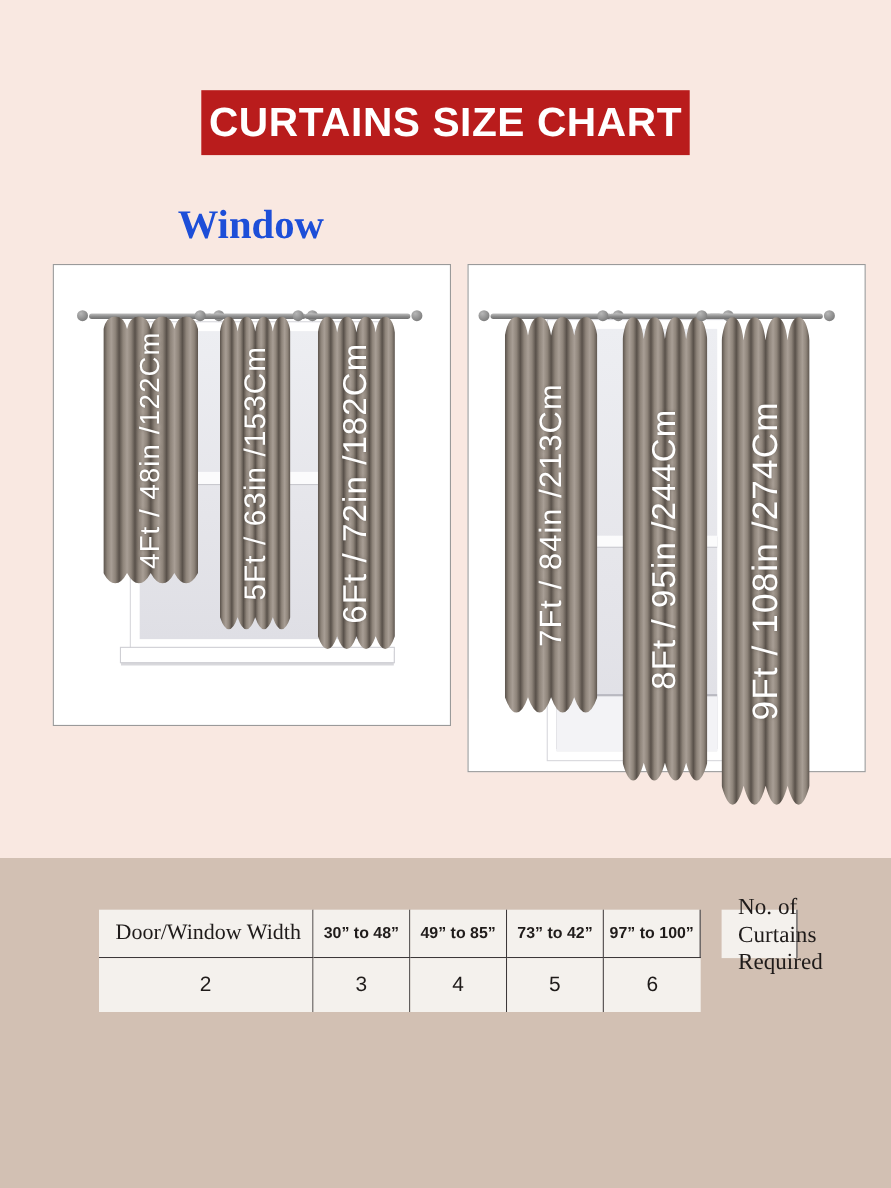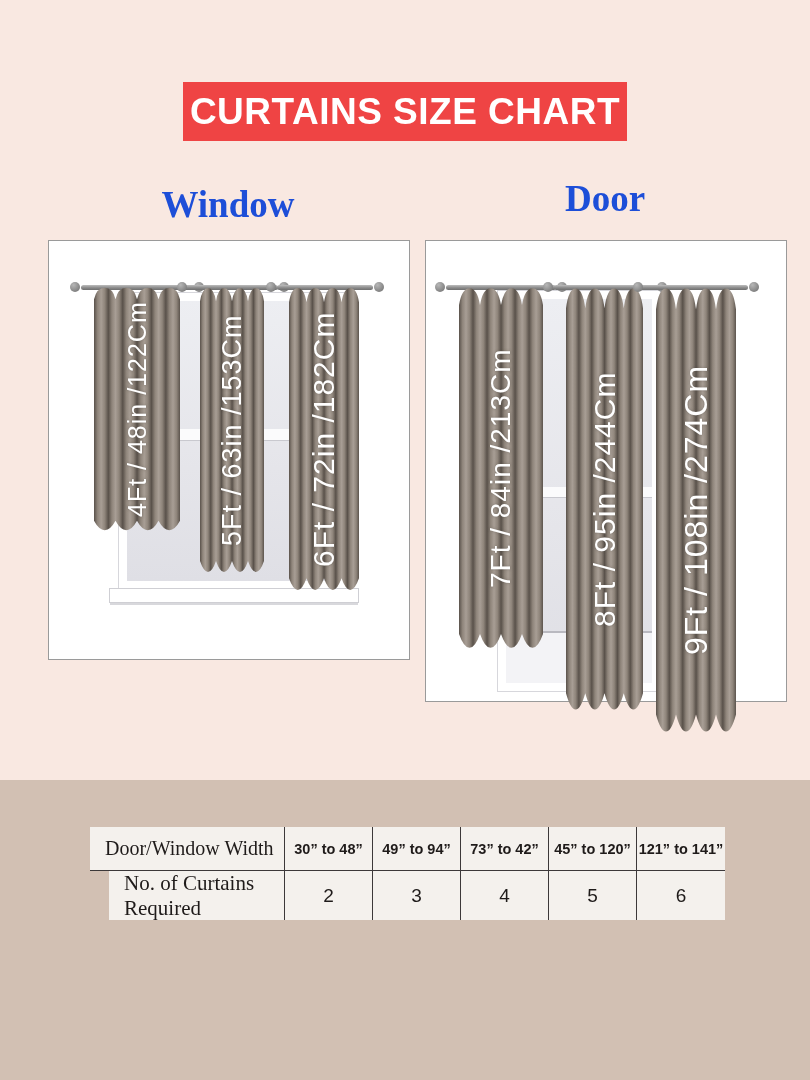--- a/index.html
+++ b/index.html
@@ -6,21 +6,21 @@
   #page{
     position:relative; width:810px; height:1080px; overflow:hidden;
     background:#f9e8e1; font-family:"Liberation Sans", sans-serif;
   }
   
   .bottom-band{position:absolute; left:0; top:780px; width:810px; height:300px; background:#d2c0b3;}
 
   
   .banner{
     position:absolute; left:183px; top:82px; width:444px; height:59px;
-    background:#ef4444; display:flex; align-items:center; justify-content:center;
+    background:#b91c1c; display:flex; align-items:center; justify-content:center;
   }
   .banner-title{color:#ffffff; font-size:37px; font-weight:700; letter-spacing:.5px; white-space:nowrap;}
 
   
   .section-heading{
     position:absolute; width:360px; text-align:center;
     font-family:"Liberation Serif", serif; font-weight:700; font-size:37px; color:#1d4ed8;
   }
   #window-heading{left:48px; top:183px;}
   #door-heading{left:425px; top:177px;}
@@ -91,21 +91,20 @@
 </svg>
 
 <div id="page">
   <div class="bottom-band"></div>
 
   <div class="banner">
     <span class="banner-title">CURTAINS SIZE CHART</span>
   </div>
 
   <div class="section-heading" id="window-heading">Window</div>
-  <div class="section-heading" id="door-heading">Door</div>
 
   <div class="panel" id="window-panel">
     <div class="win-frame" id="window-glassframe">
       <div class="glass"></div>
       <div class="win-bar"></div>
       <div class="win-sill"></div>
     </div>
 
     <div class="rod" style="left:32px; top:44px; width:112px;"></div>
     <div class="curtain" style="left:45px; top:46px; width:86px; height:244px;">
@@ -160,24 +159,23 @@
       <svg viewBox="0 0 120 600" preserveAspectRatio="none">
           <use href="#curtain-shape" fill="url(#folds)"></use>
         </svg>
       <span class="curtain-label" style="font-size:32px;">9Ft / 108in /274Cm</span>
     </div>
   </div>
 
   <div class="size-table">
     <div class="cell r1 cmid label-cell width-label">Door/Window Width</div>
     <div class="cell r1 cmid width-val">30” to 48”</div>
-    <div class="cell r1 cmid width-val">49” to 94”</div>
+    <div class="cell r1 cmid width-val">49” to 85”</div>
     <div class="cell r1 cmid width-val">73” to 42”</div>
-    <div class="cell r1 cmid width-val">45” to 120”</div>
-    <div class="cell r1 width-val">121” to 141”</div>
+    <div class="cell r1 cmid width-val">97” to 100”</div>
 
     <div class="cell cmid label-cell count-label">No. of Curtains Required</div>
     <div class="cell cmid count-val">2</div>
     <div class="cell cmid count-val">3</div>
     <div class="cell cmid count-val">4</div>
     <div class="cell cmid count-val">5</div>
     <div class="cell count-val">6</div>
   </div>
 </div>
 

